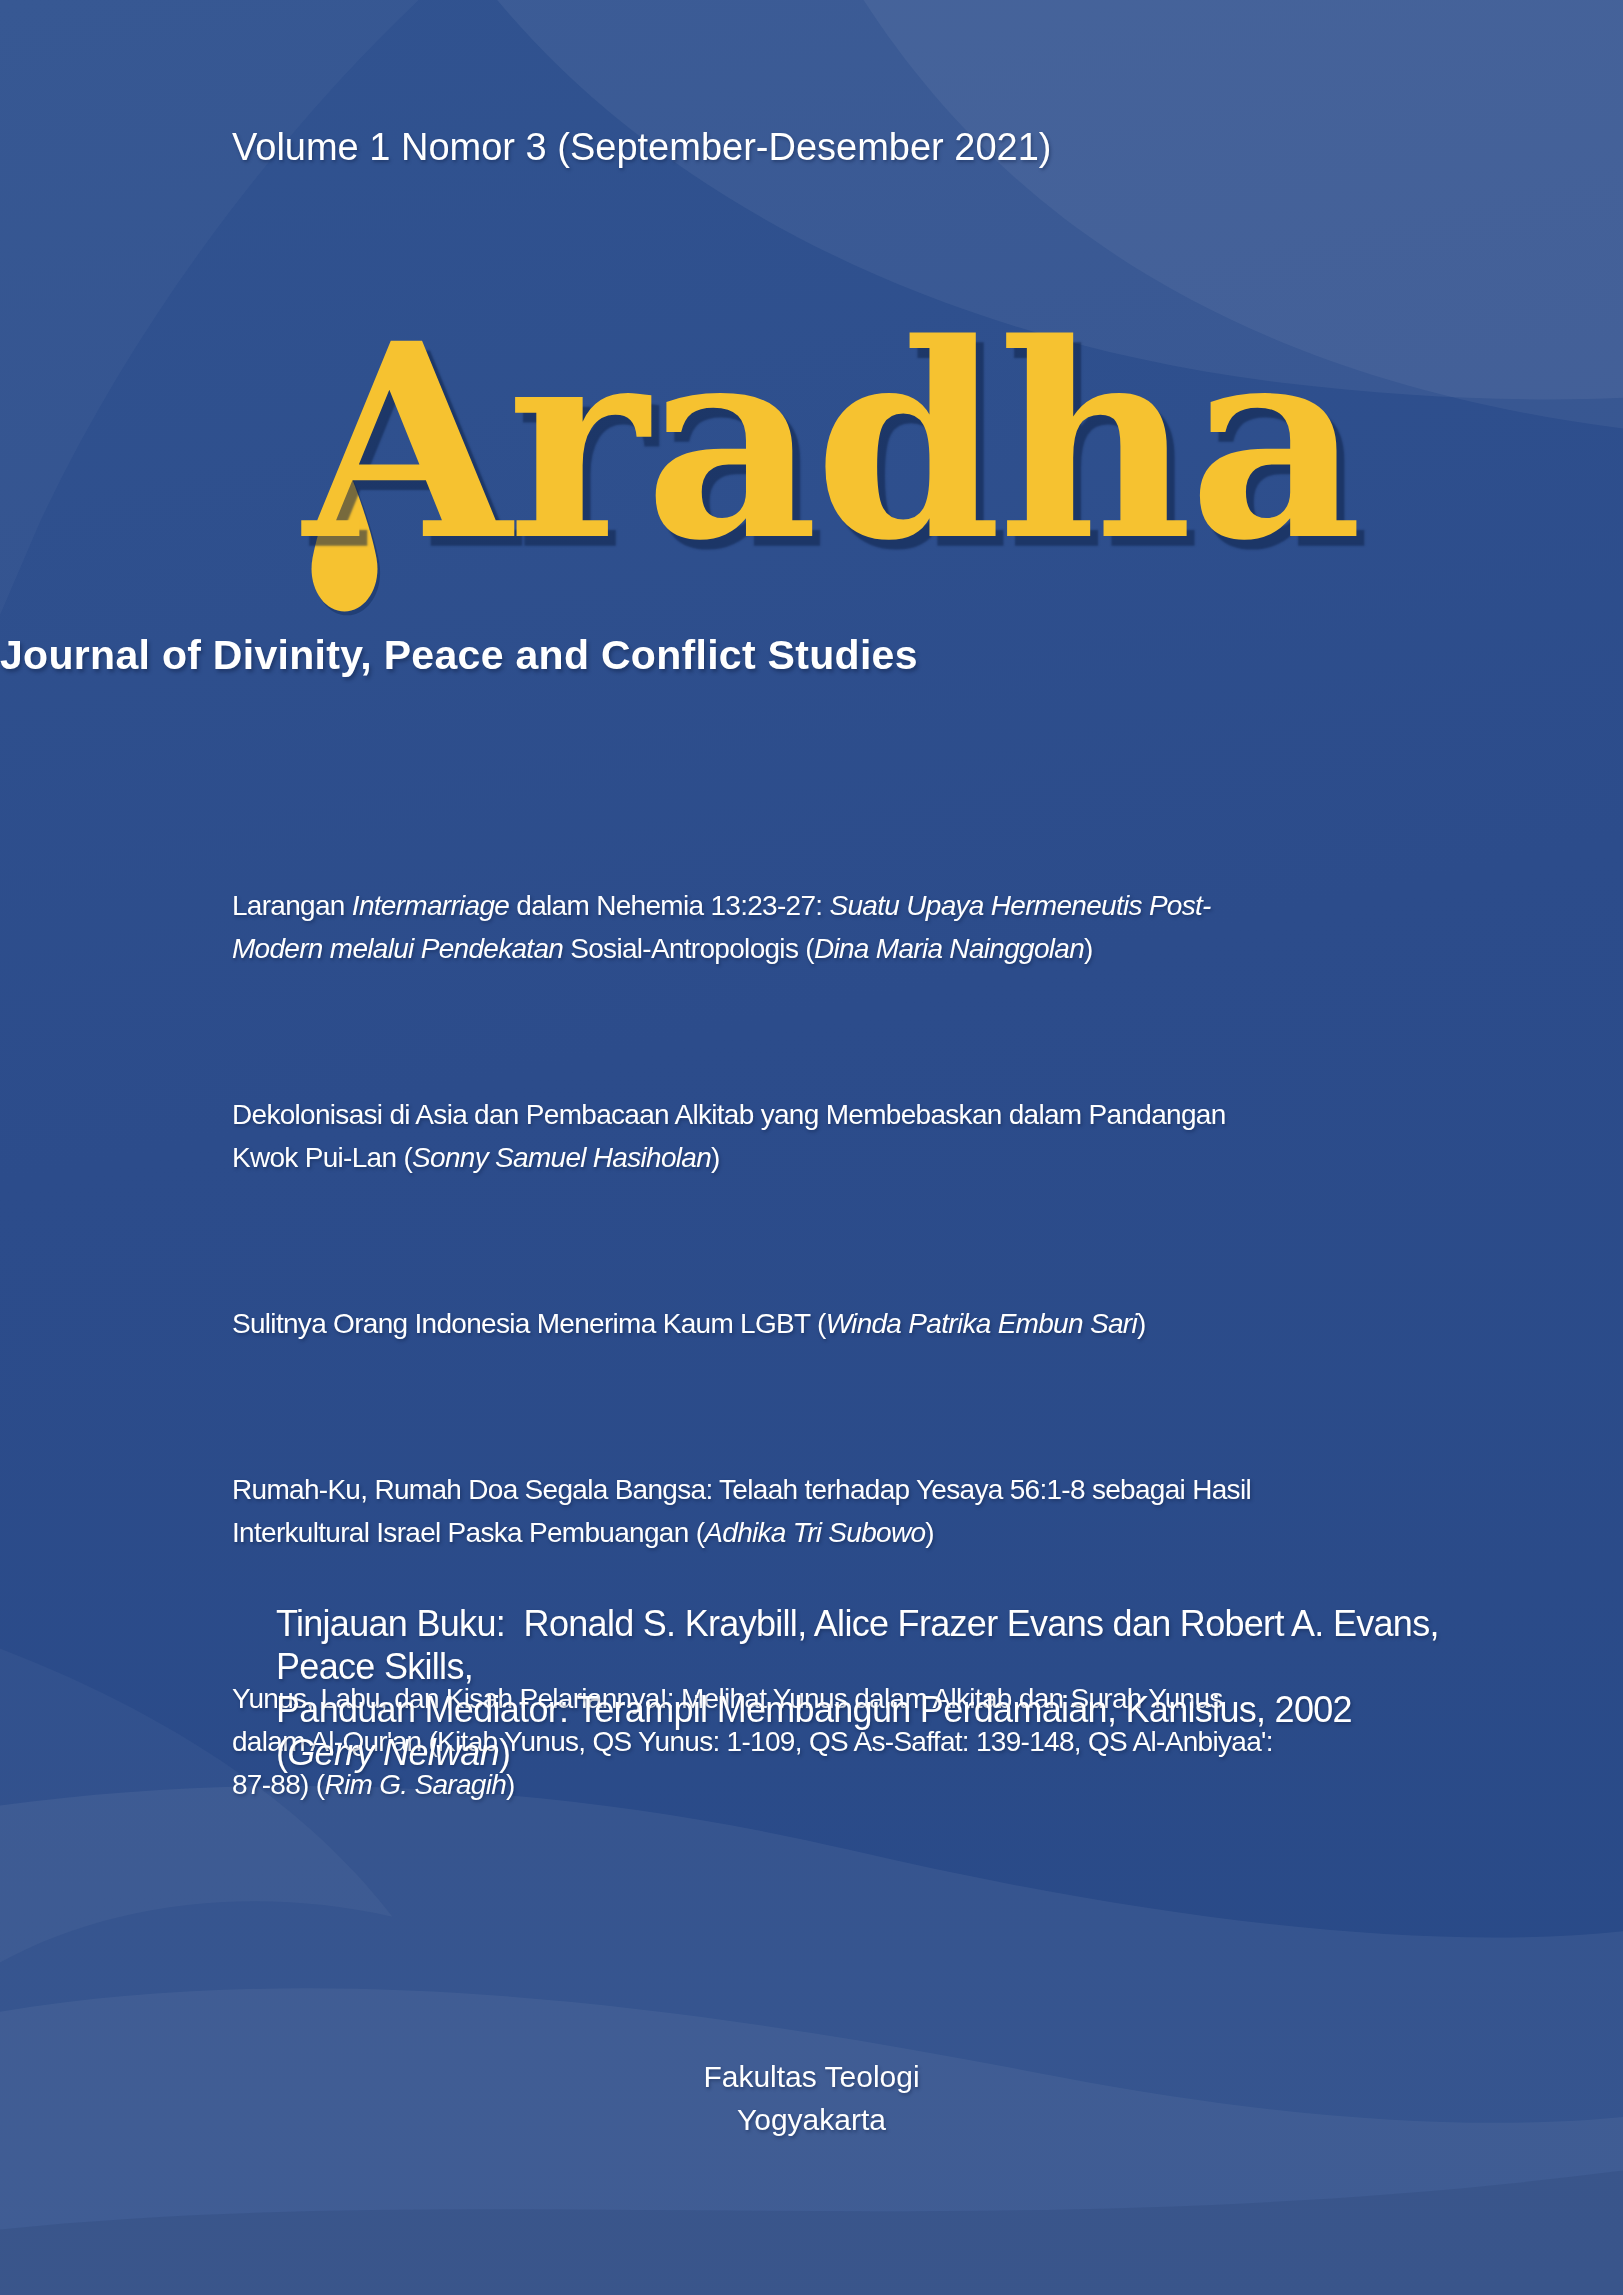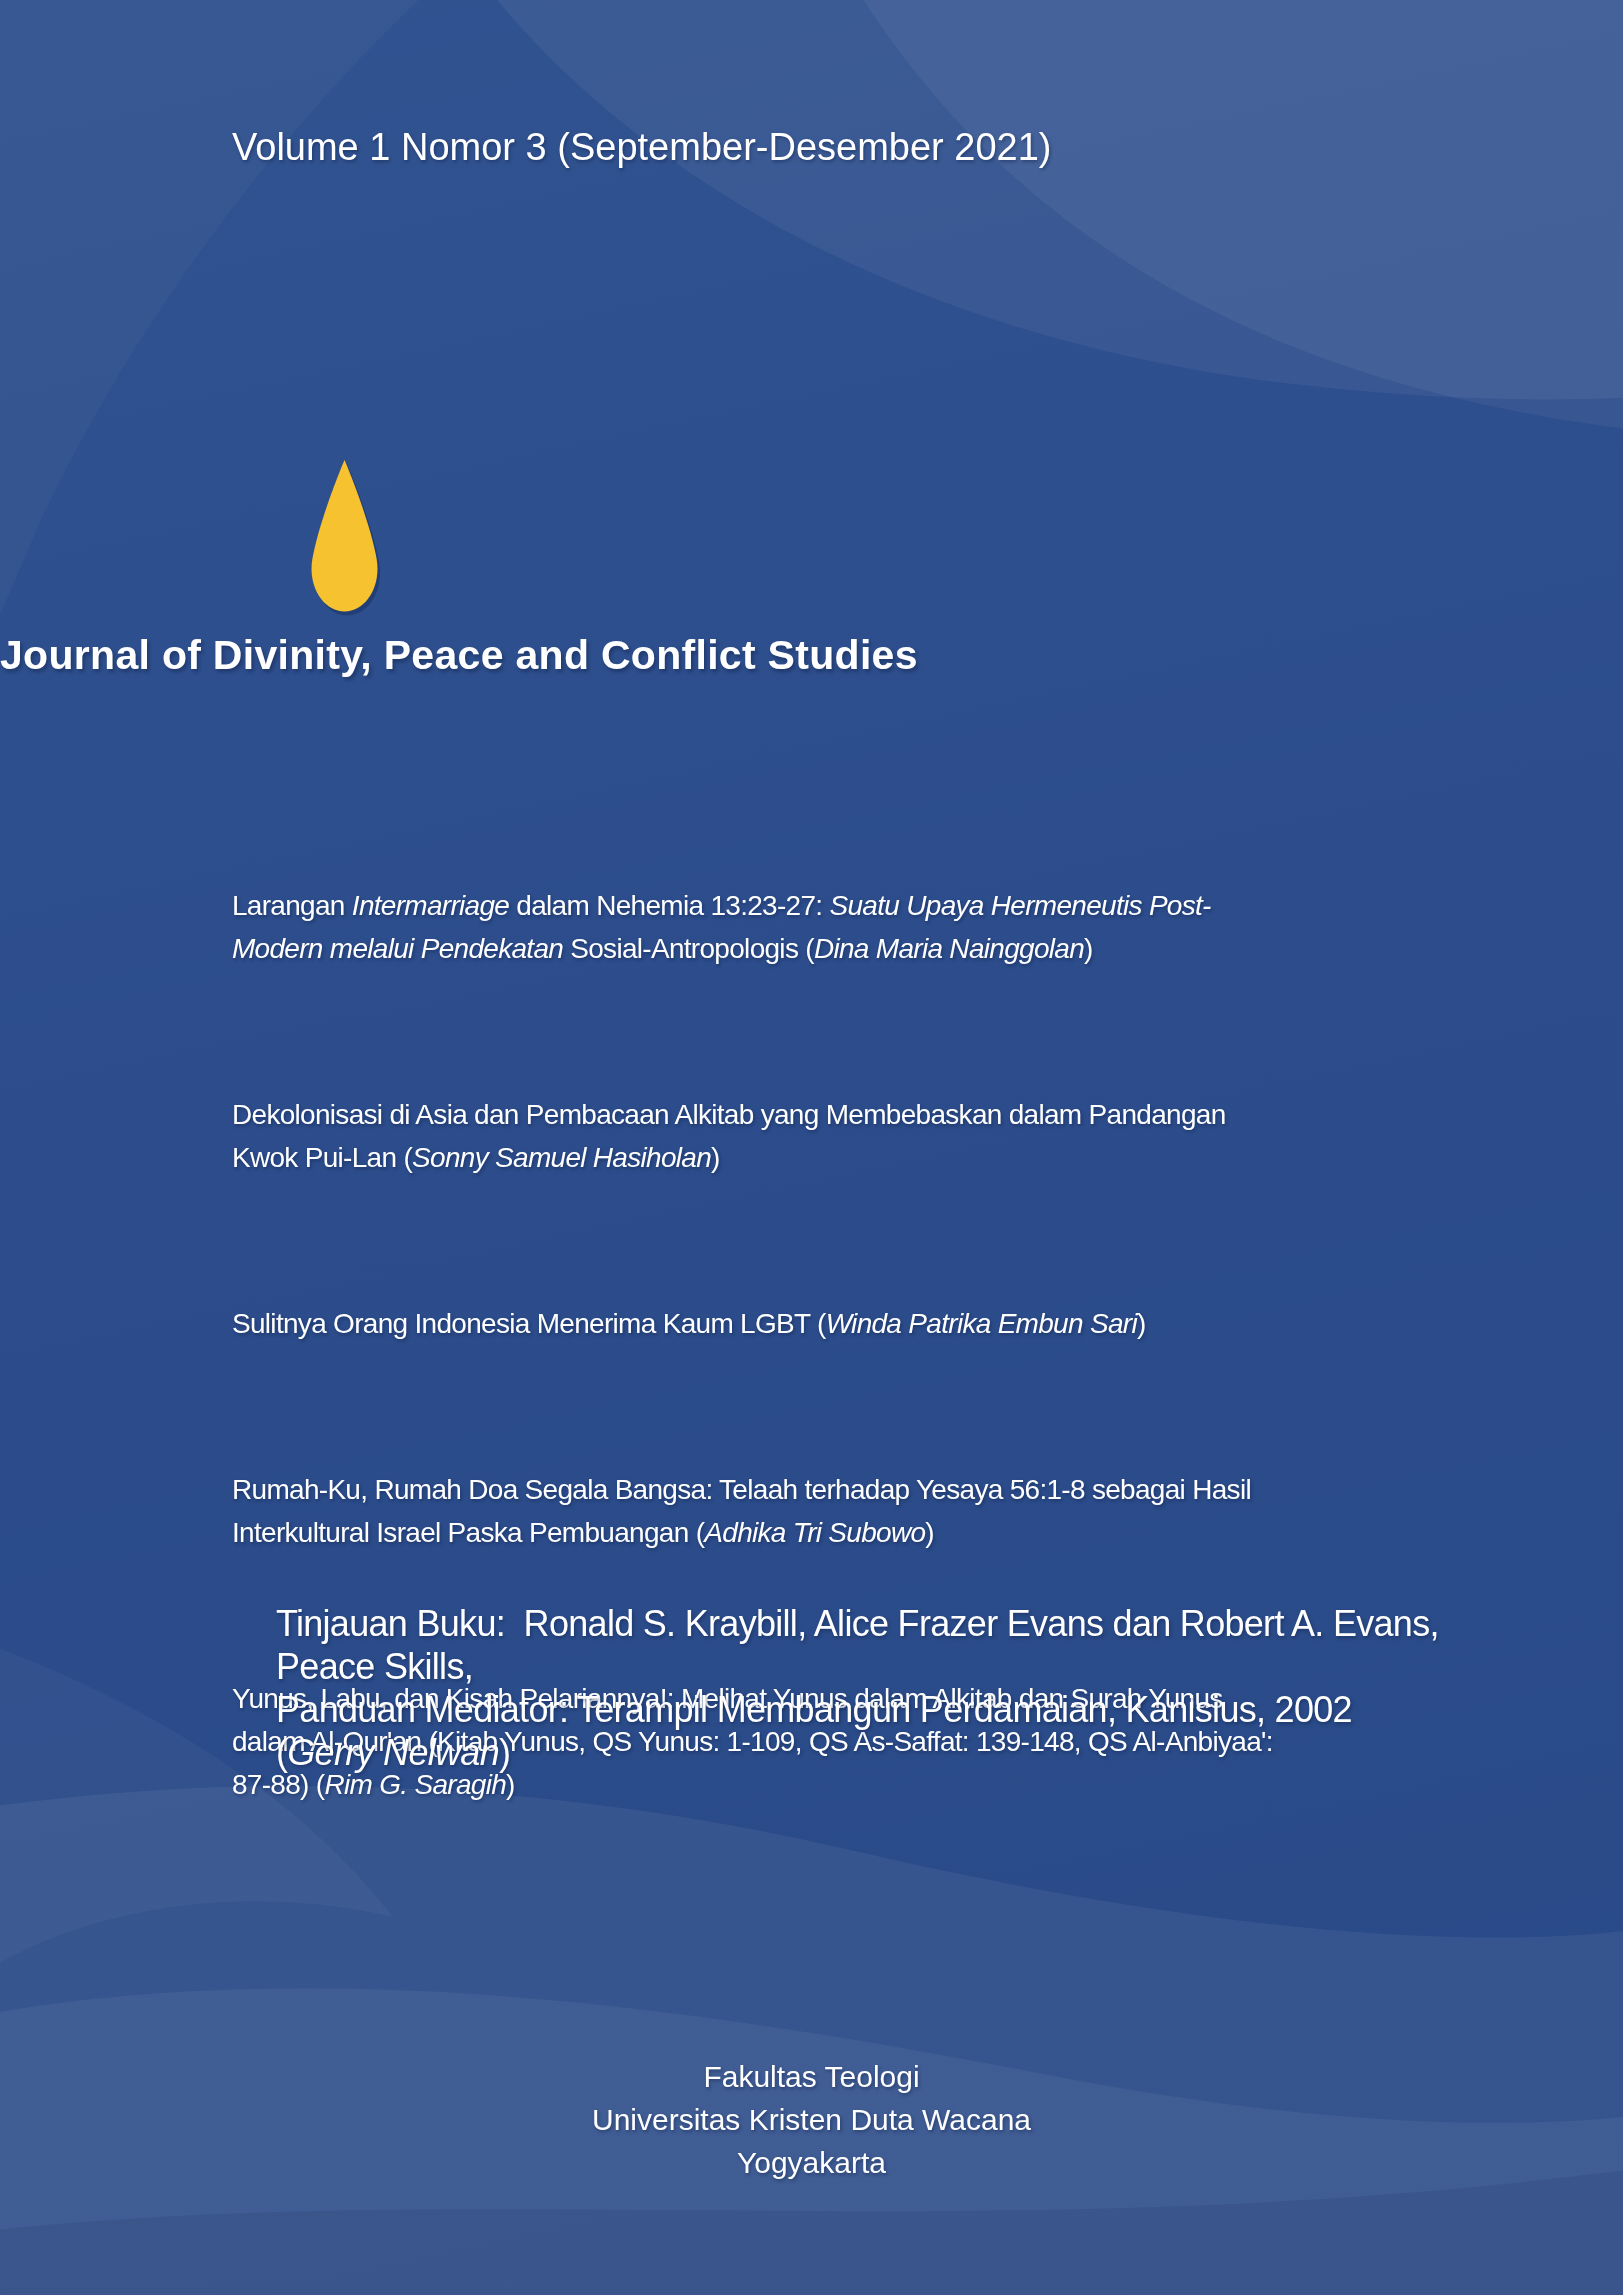--- a/index.html
+++ b/index.html
@@ -70,38 +70,40 @@
   </svg>
 
   <div class="header-left txtshadow">
     <div>Volume 1 Nomor 3 (September-Desember 2021)</div>
   </div>
 
   <svg class="drop-icon" viewBox="0 0 118 245" aria-hidden="true">
     <path d="M69,12 C69,12 32,98 20,162 C12,205 36,244 69,244 C102,244 126,205 118,162 C106,98 69,12 69,12 Z" transform="translate(-6,-6)" fill="#14305f" opacity="0.5"></path>
     <path d="M59,0 C59,0 22,86 10,150 C2,193 26,232 59,232 C92,232 116,193 108,150 C96,86 59,0 59,0 Z" fill="#F6C230"></path>
   </svg>
+  <div class="logo-row">
+    <span class="logo-text">Aradha</span>
+  </div>
   <div class="subtitle">Journal of Divinity, Peace and Conflict Studies</div>
 
   <div class="articles txtshadow">
     <p><span>Larangan </span><span class="it">Intermarriage</span><span> dalam Nehemia 13:23-27: </span><span class="it">Suatu Upaya Hermeneutis Post-
 Modern melalui Pendekatan</span><span> Sosial-Antropologis (</span><span class="it">Dina Maria Nainggolan</span><span>)</span></p>
     <p><span>Dekolonisasi di Asia dan Pembacaan Alkitab yang Membebaskan dalam Pandangan
 Kwok Pui-Lan (</span><span class="it">Sonny Samuel Hasiholan</span><span>)</span></p>
     <p><span>Sulitnya Orang Indonesia Menerima Kaum LGBT (</span><span class="it">Winda Patrika Embun Sari</span><span>)</span></p>
     <p><span>Rumah-Ku, Rumah Doa Segala Bangsa: Telaah terhadap Yesaya 56:1-8 sebagai Hasil
 Interkultural Israel Paska Pembuangan (</span><span class="it">Adhika Tri Subowo</span><span>)</span></p>
     <p><span>Yunus, Labu, dan Kisah Pelariannya!: Melihat Yunus dalam Alkitab dan Surah Yunus
 dalam Al-Qur'an (Kitab Yunus, QS Yunus: 1-109, QS As-Saffat: 139-148, QS Al-Anbiyaa':
 87-88) (</span><span class="it">Rim G. Saragih</span><span>)</span></p>
   </div>
 
   <div class="review txtshadow"><span>Tinjauan Buku:&nbsp; Ronald S. Kraybill, Alice Frazer Evans dan Robert A. Evans, Peace Skills,
 Panduan Mediator: Terampil Membangun Perdamaian, Kanisius, 2002 (</span><span class="it">Gerry Nelwan</span><span>)</span></div>
 
   <div class="footer txtshadow">
     <div>Fakultas Teologi</div>
-    <div>Universitas Kristen Duta Wacana</div>
     <div>Yogyakarta</div>
   </div>
 
 </div>
 
 
 </body></html>

